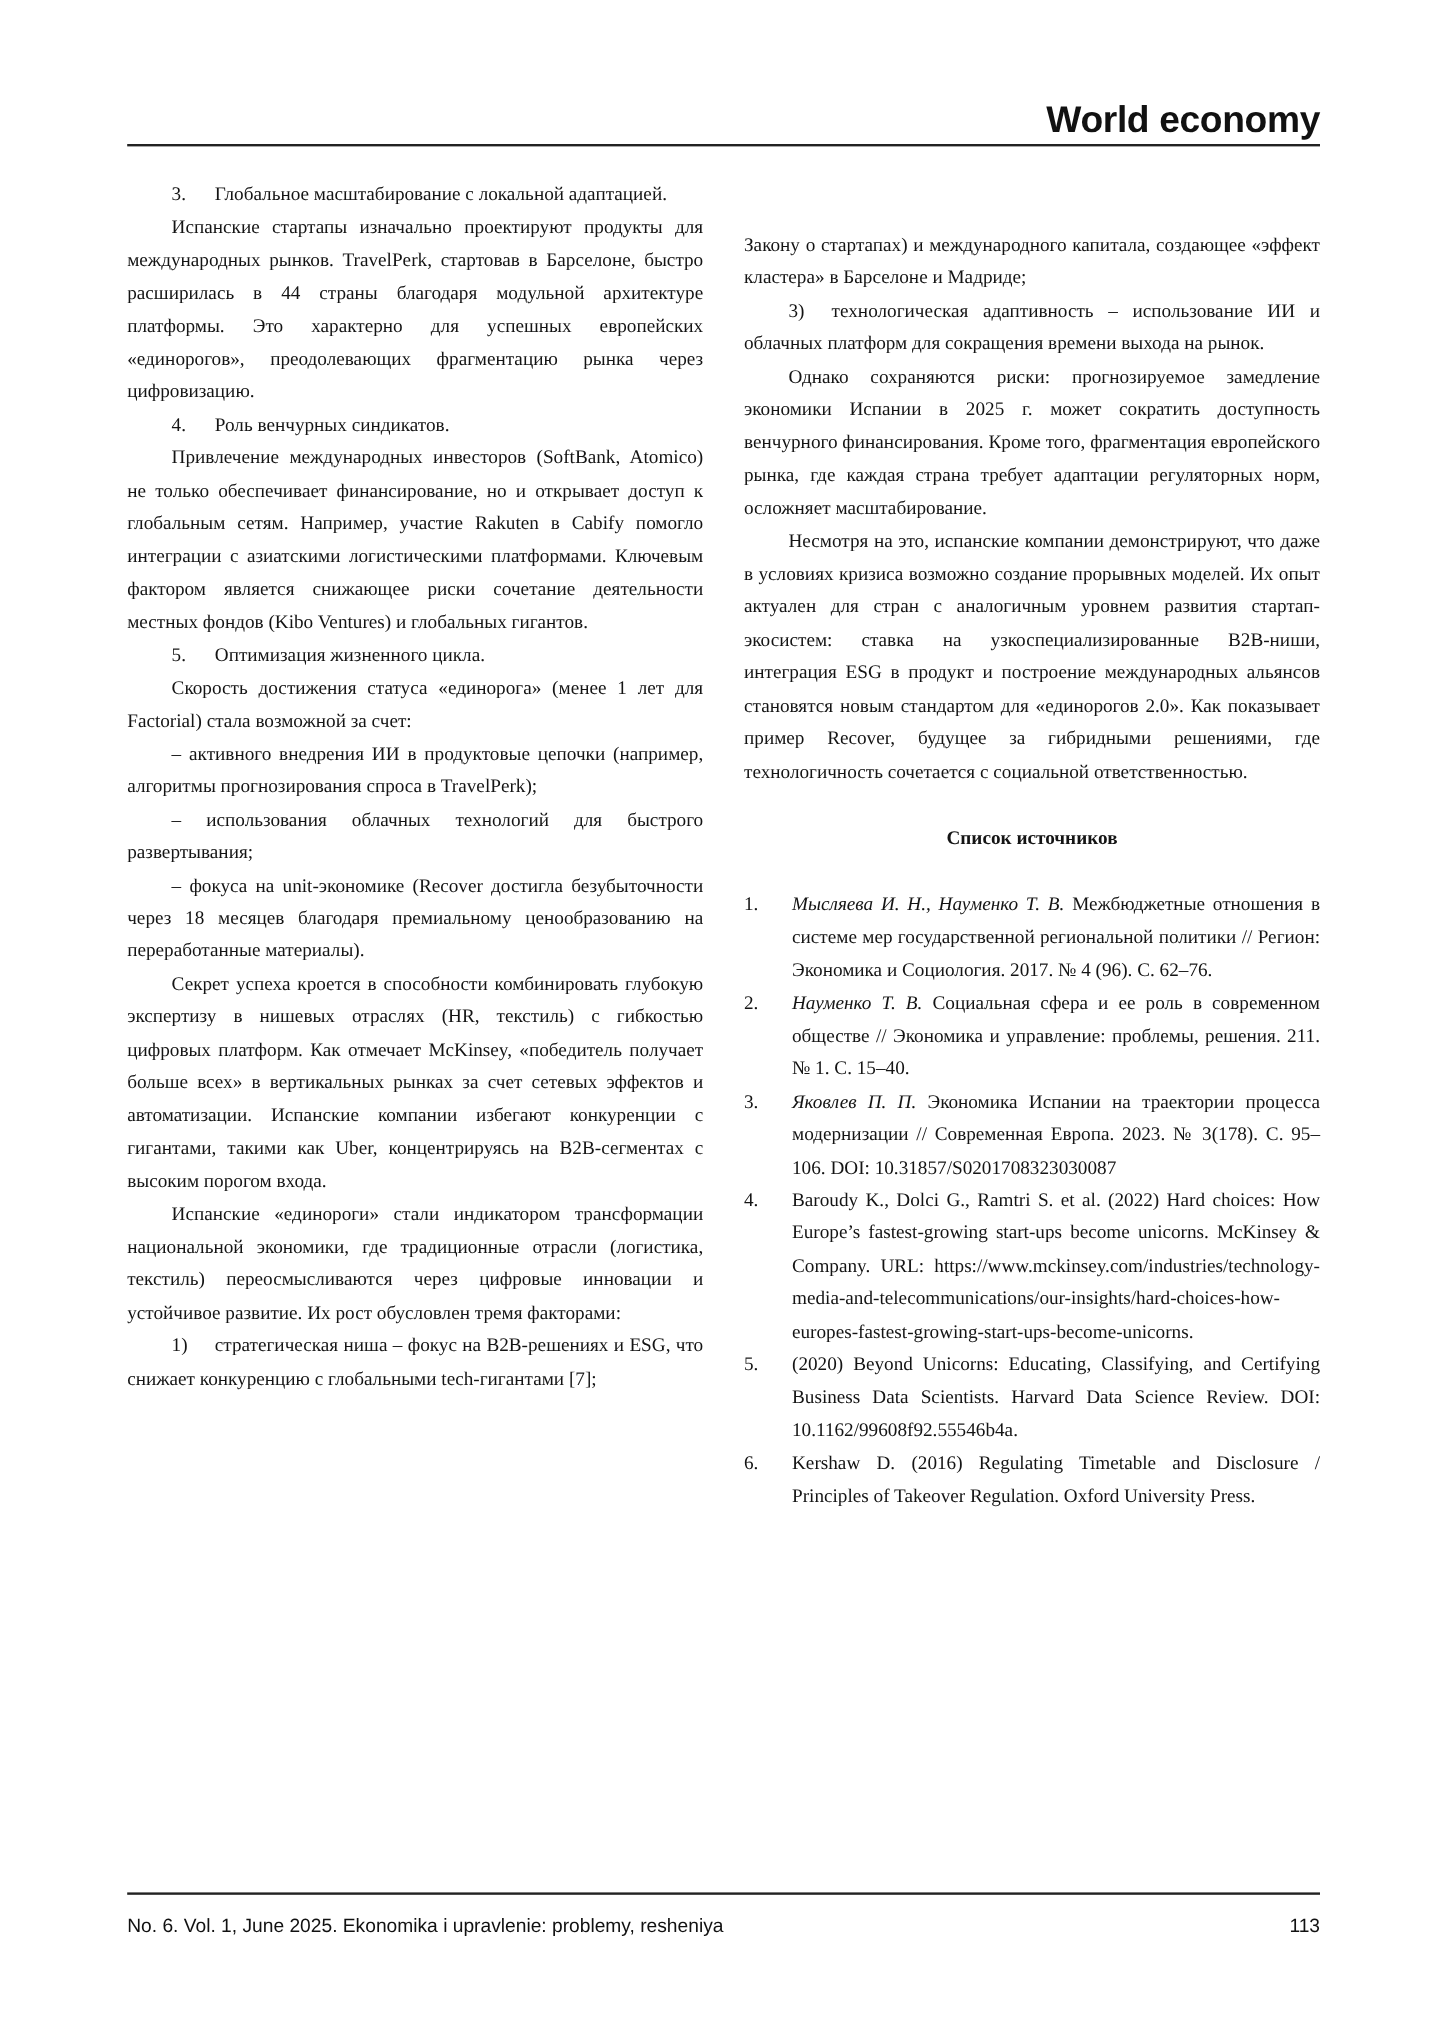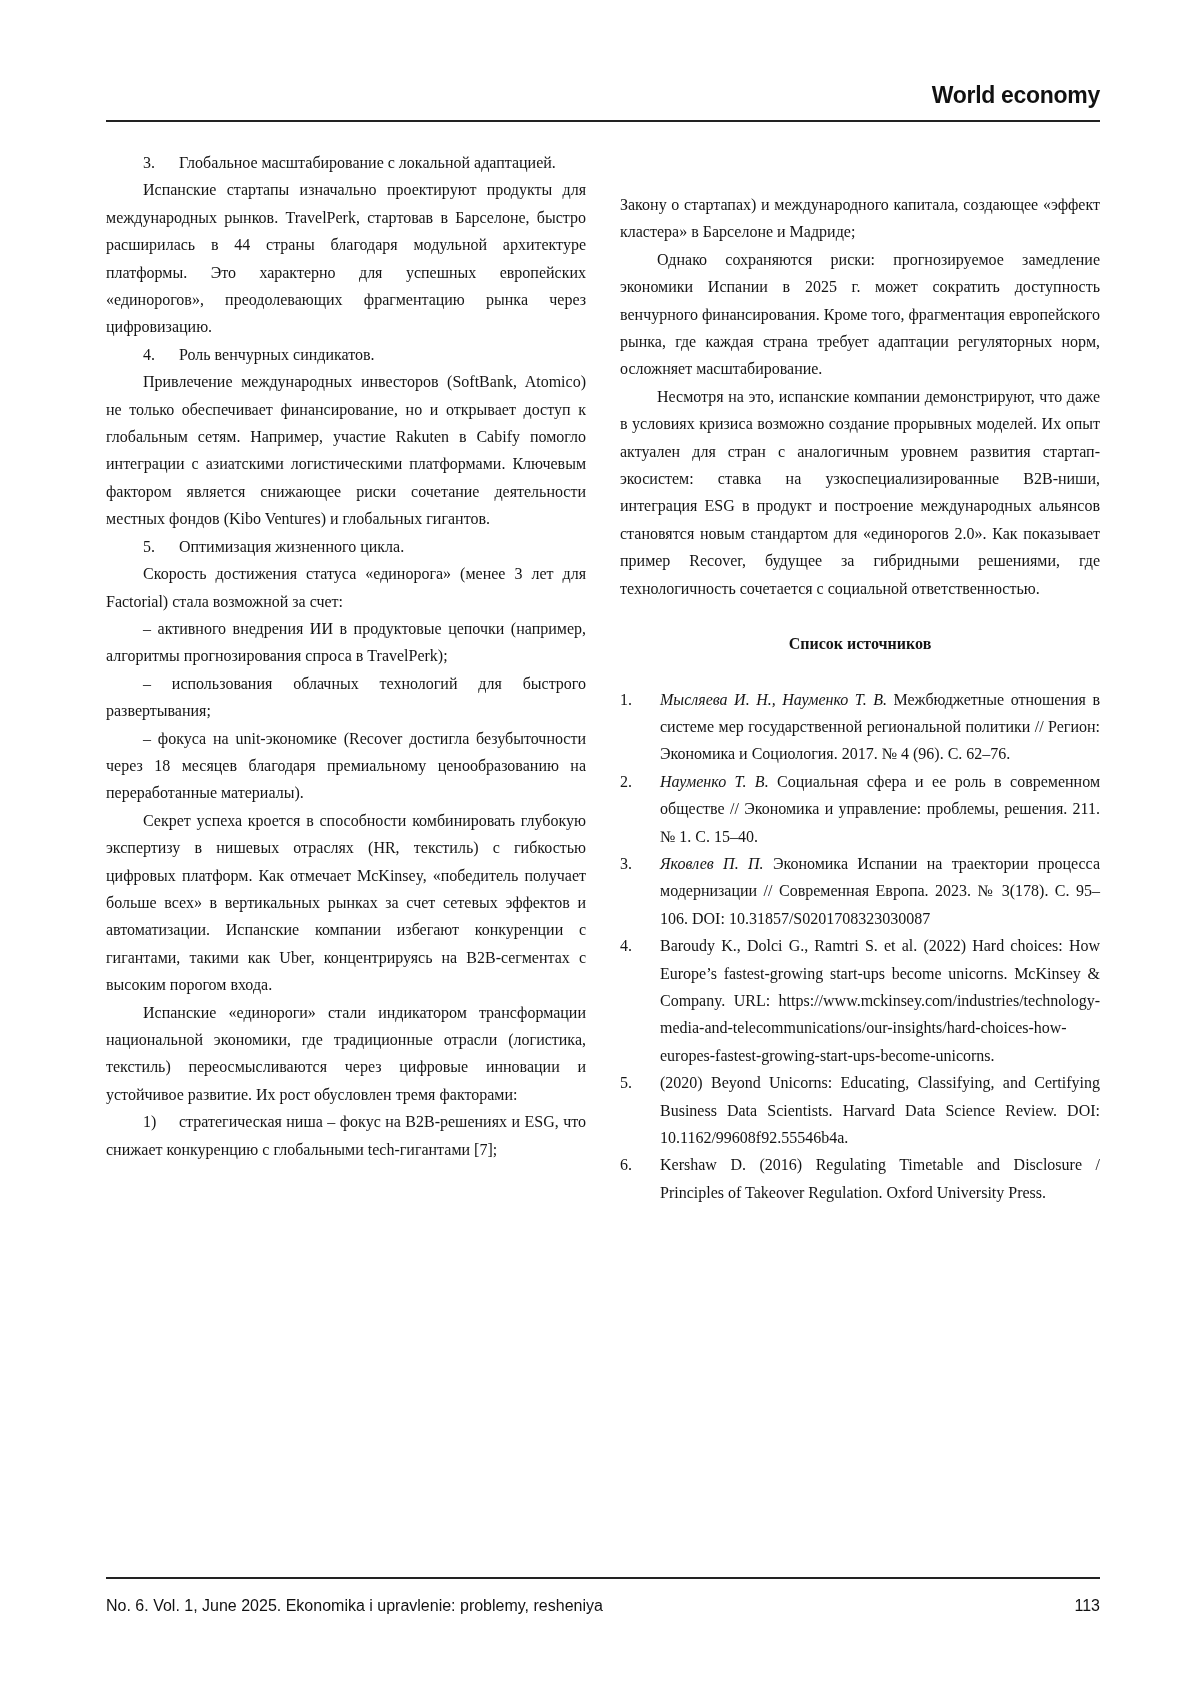--- a/index.html
+++ b/index.html
@@ -1,21 +1,21 @@
 <!DOCTYPE html>
 <html><head>
 <meta charset="utf-8">
 <style>
   html, body { margin: 0; padding: 0; background: #ffffff; }
   body { width: 1200px; height: 1698px; position: relative; overflow: hidden; color: #111; }
   .page { position: absolute; left: 0; top: 0; width: 1200px; height: 1698px; background: #fff; }
 
   .running-head {
     position: absolute; right: 100px; top: 82px;
-    font-family: "Liberation Sans", sans-serif; font-weight: bold; font-size: 23px;
+    font-family: "Liberation Sans", sans-serif; font-weight: bold; font-size: 31px;
     letter-spacing: -0.3px; color: #111;
   }
   .rule { position: absolute; left: 106px; width: 994px; height: 2px; background: #222; }
   .rule.top { top: 120px; }
   .rule.bottom { top: 1577px; }
 
   .col {
     position: absolute; top: 149px; width: 480px;
     font-family: "Liberation Serif", serif; font-size: 16px; line-height: 27.4px;
     text-align: justify; color: #141414;
@@ -49,31 +49,32 @@
 <div class="page">
   <div class="running-head">World economy</div>
   <div class="rule top"></div>
 
   <div class="col left">
     <p class="numhead"><span class="num">3.</span><span>Глобальное масштабирование с локальной адаптацией.</span></p>
     <p>Испанские стартапы изначально проектируют продукты для международных рынков. TravelPerk, стартовав в Барселоне, быстро расширилась в 44 страны благодаря модульной архитектуре платформы. Это характерно для успешных европейских «единорогов», преодолевающих фрагментацию рынка через цифровизацию.</p>
     <p class="numhead"><span class="num">4.</span><span>Роль венчурных синдикатов.</span></p>
     <p>Привлечение международных инвесторов (SoftBank, Atomico) не только обеспечивает финансирование, но и открывает доступ к глобальным сетям. Например, участие Rakuten в Cabify помогло интеграции с азиатскими логистическими платформами. Ключевым фактором является снижающее риски сочетание деятельности местных фондов (Kibo Ventures) и глобальных гигантов.</p>
     <p class="numhead"><span class="num">5.</span><span>Оптимизация жизненного цикла.</span></p>
-    <p>Скорость достижения статуса «единорога» (менее 3 лет для Factorial) стала возможной за счет:</p>
+    <p>Скорость достижения статуса «единорога» (менее 1 лет для Factorial) стала возможной за счет:</p>
     <p>– активного внедрения ИИ в продуктовые цепочки (например, алгоритмы прогнозирования спроса в TravelPerk);</p>
     <p>– использования облачных технологий для быстрого развертывания;</p>
     <p>– фокуса на unit-экономике (Recover достигла безубыточности через 18 месяцев благодаря премиальному ценообразованию на переработанные материалы).</p>
     <p>Секрет успеха кроется в способности комбинировать глубокую экспертизу в нишевых отраслях (HR, текстиль) с гибкостью цифровых платформ. Как отмечает McKinsey, «победитель получает больше всех» в вертикальных рынках за счет сетевых эффектов и автоматизации. Испанские компании избегают конкуренции с гигантами, такими как Uber, концентрируясь на B2B-сегментах с высоким порогом входа.</p>
     <p>Испанские «единороги» стали индикатором трансформации национальной экономики, где традиционные отрасли (логистика, текстиль) переосмысливаются через цифровые инновации и устойчивое развитие. Их рост обусловлен тремя факторами:</p>
     <p class="numhead"><span class="num">1)</span><span>стратегическая ниша – фокус на B2B-решениях и ESG, что снижает конкуренцию с глобальными tech-гигантами [7];</span></p>
   </div>
 
   <div class="col right">
     <p class="noindent">Закону о стартапах) и международного капитала, создающее «эффект кластера» в Барселоне и Мадриде;</p>
+    <p class="numhead"><span class="num">3)</span><span>технологическая адаптивность – использование ИИ и облачных платформ для сокращения времени выхода на рынок.</span></p>
     <p>Однако сохраняются риски: прогнозируемое замедление экономики Испании в 2025 г. может сократить доступность венчурного финансирования. Кроме того, фрагментация европейского рынка, где каждая страна требует адаптации регуляторных норм, осложняет масштабирование.</p>
     <p>Несмотря на это, испанские компании демонстрируют, что даже в условиях кризиса возможно создание прорывных моделей. Их опыт актуален для стран с аналогичным уровнем развития стартап-экосистем: ставка на узкоспециализированные B2B-ниши, интеграция ESG в продукт и построение международных альянсов становятся новым стандартом для «единорогов 2.0». Как показывает пример Recover, будущее за гибридными решениями, где технологичность сочетается с социальной ответственностью.</p>
 
     <p class="refs-title">Список источников</p>
 
     <div id="refs">
       <div class="ref">
         <span class="ref-num">1.</span>
         <span class="ref-text"><i>Мысляева И. Н., Науменко Т. В.</i><span> Межбюджетные отношения в системе мер государственной региональной политики // Регион: Экономика и Социология. 2017. № 4 (96). С. 62–76.</span></span>
       </div>

